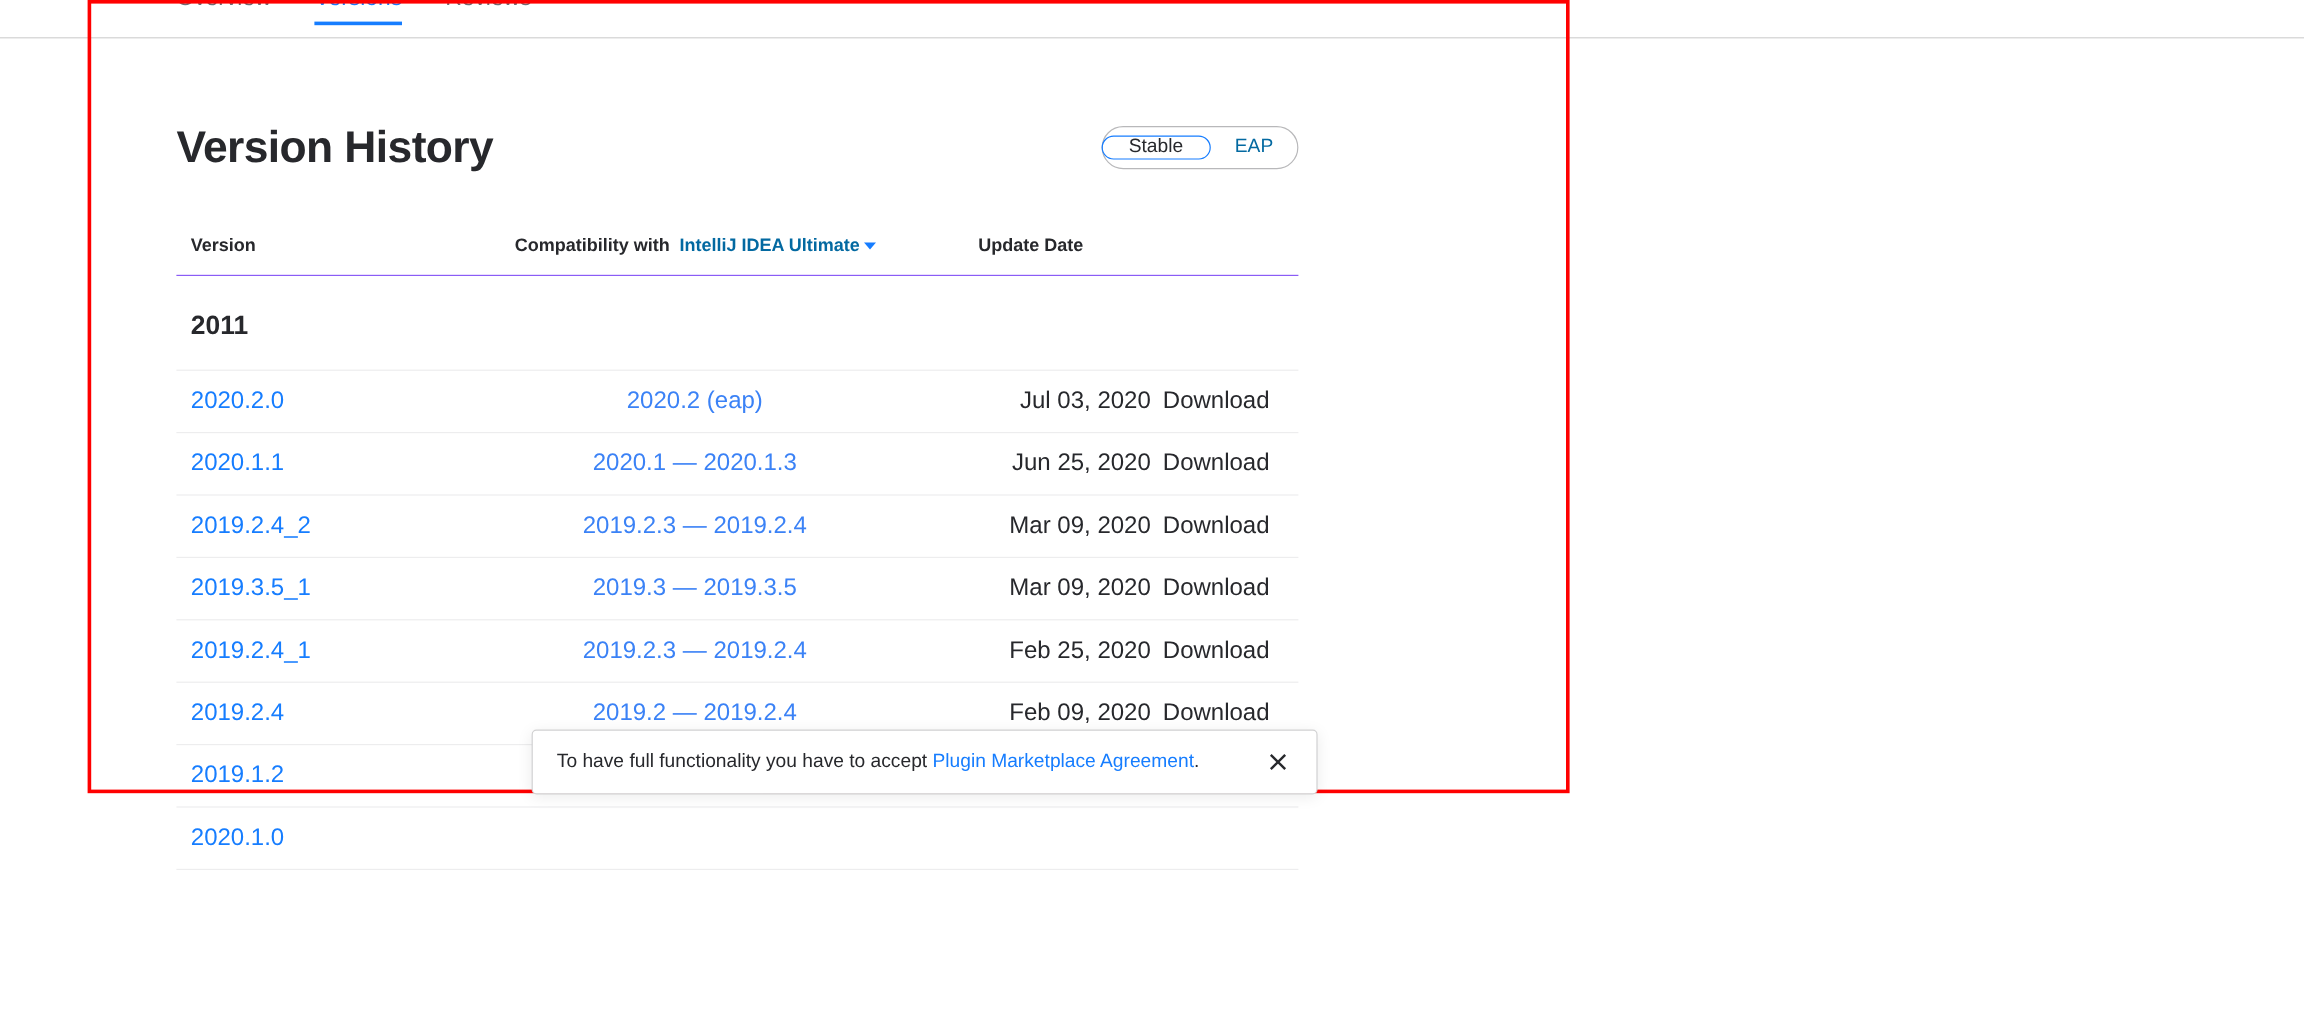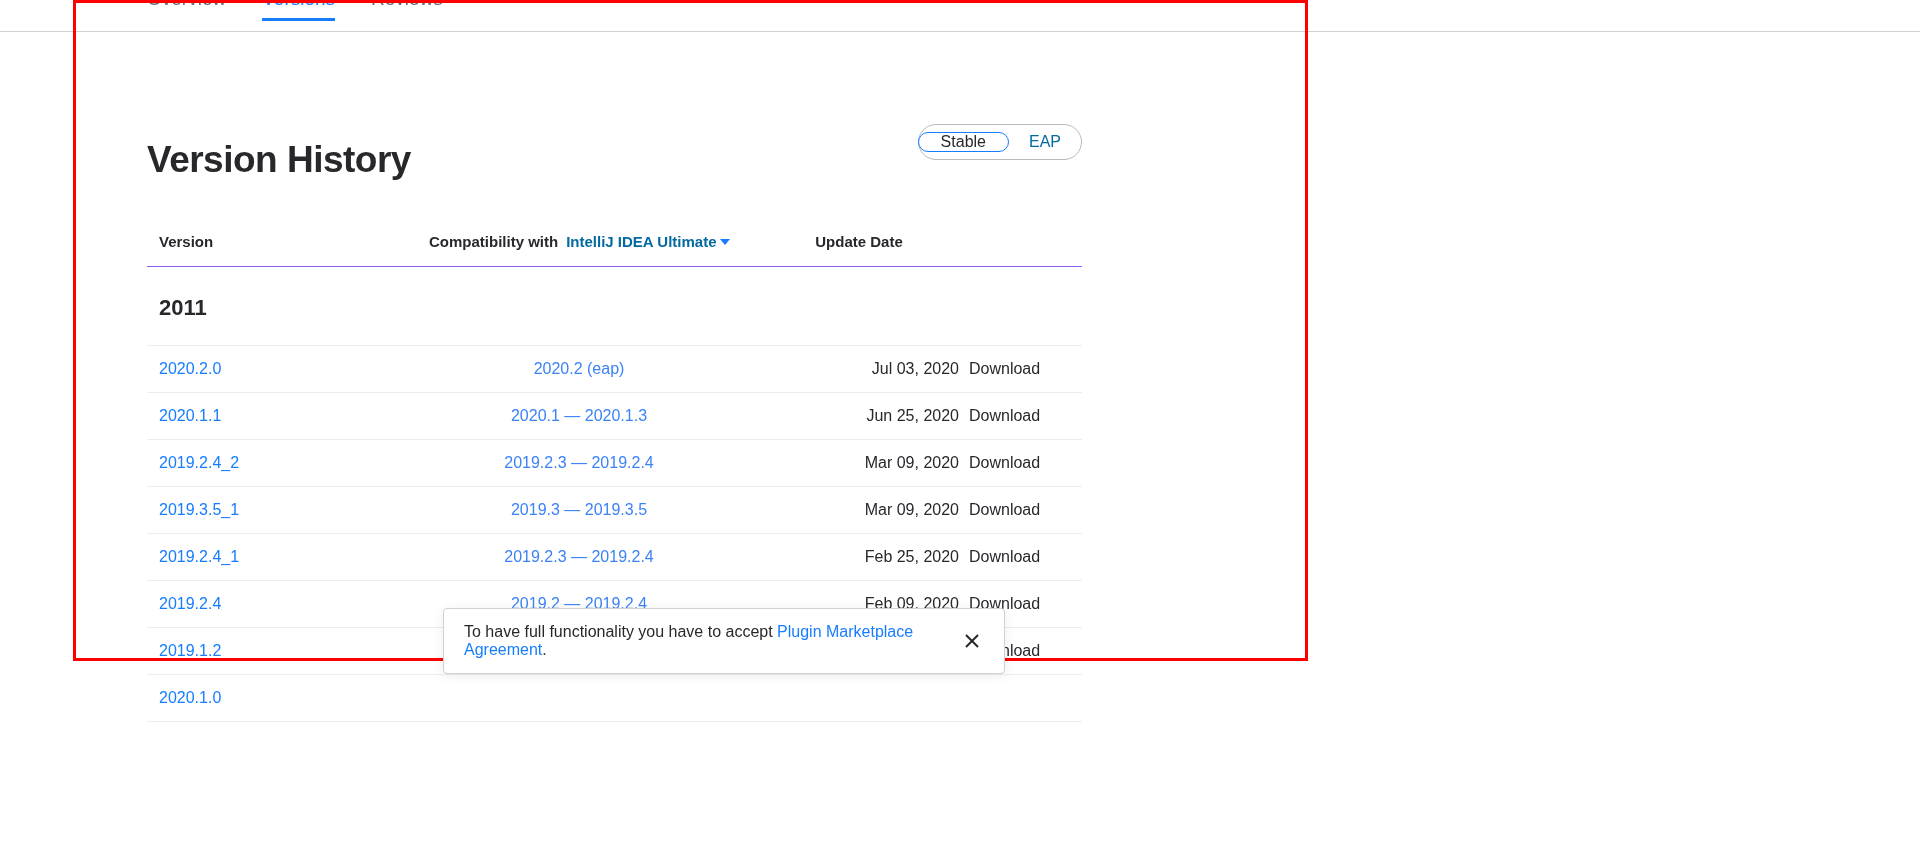--- a/index.html
+++ b/index.html
@@ -51,21 +51,20 @@
     display: flex;
     align-items: center;
     justify-content: space-between;
     margin-bottom: 52px;
   }
   .page-title {
     font-size: 37px;
     font-weight: 700;
     color: #27282c;
     letter-spacing: -0.5px;
-    margin-top: 37px;
   }
 
   
   .channel-toggle {
     display: flex;
     border: 1px solid #b8b8ba;
     border-radius: 22px;
     height: 36px;
     align-items: center;
   }
@@ -112,21 +111,21 @@
     font-weight: 700;
     color: #27282c;
     border-bottom: 1px solid #ededee;
   }
 
   
   .row {
     display: grid;
     grid-template-columns: 270px 330px 210px auto;
     align-items: center;
-    font-size: 16px;
+    font-size: 20px;
     padding: 14px 12px;
     border-bottom: 1px solid #ededee;
   }
   .row .ver a { color:#167dff; text-decoration:none; }
   .row .compat { color:#3b82f6; text-align:center; padding-right:30px;}
   .row .date { color:#27282c; text-align:right; padding-right:10px;}
   .row .dl { text-align:left; }
   .row .dl a { color:#27282c; text-decoration:none; font-weight:400; }
 
   
@@ -136,21 +135,21 @@
     width:1235px; height:661px;
     border:3px solid #ff0000;
     pointer-events:none;
   }
 
   
   .banner {
     position: absolute;
     left: 443px;
     top: 608px;
-    width: 562px;
+    width: 655px;
     background:#fff;
     border:1px solid #d1d1d2;
     border-radius:4px;
     box-shadow:0 2px 12px rgba(0,0,0,0.08);
     display:flex;
     align-items:center;
     justify-content:space-between;
     padding: 14px 20px;
     font-size:16px;
     color:#27282c;

